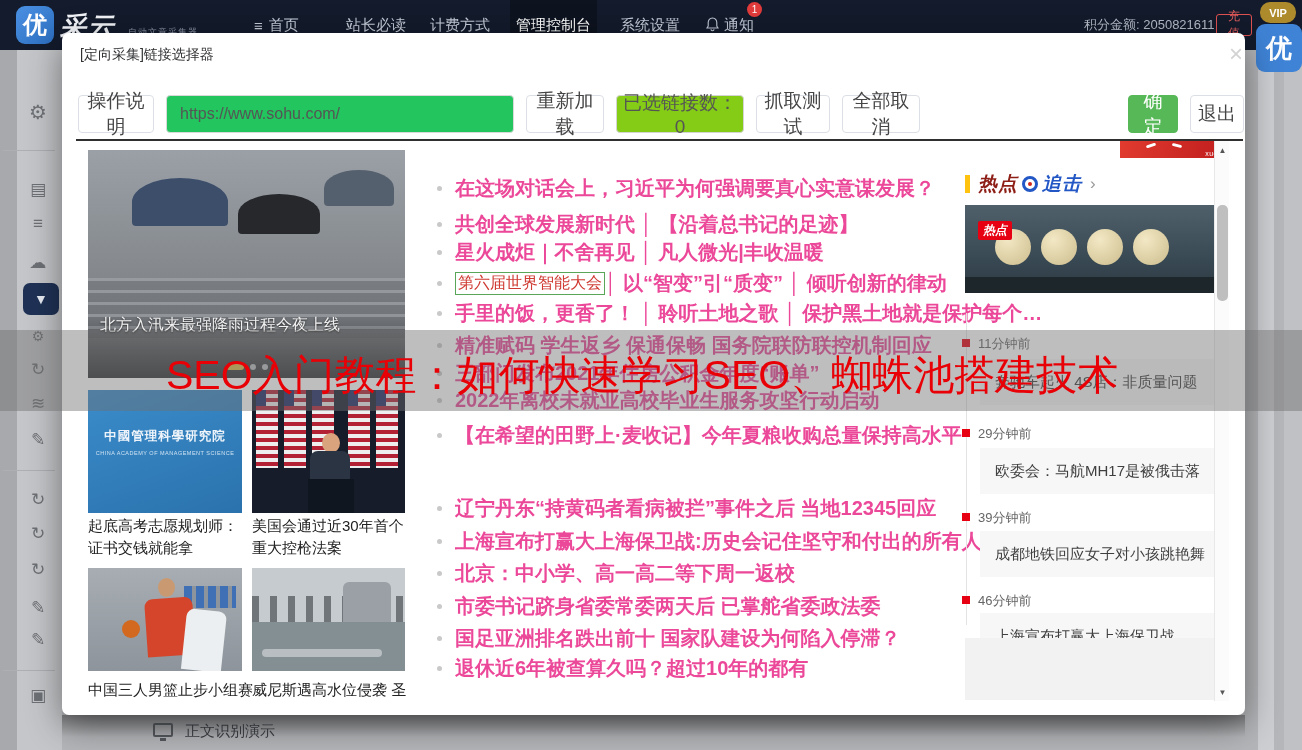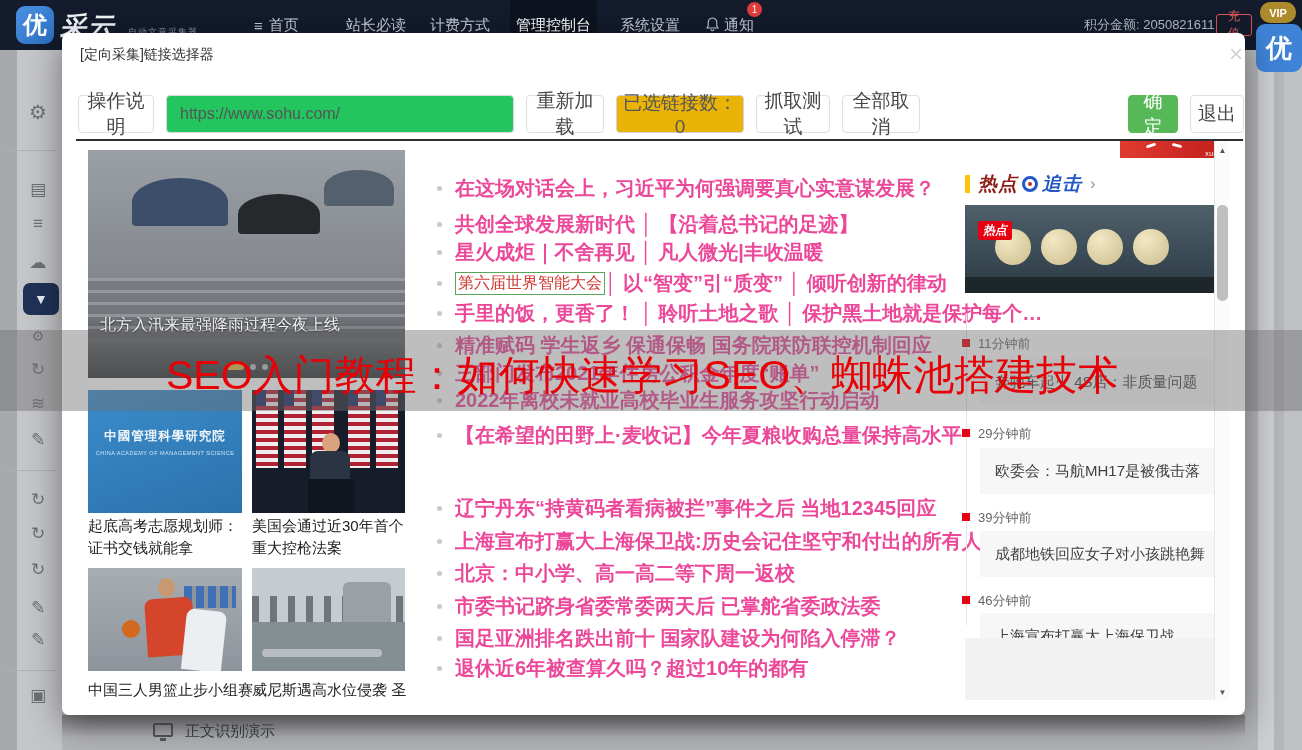--- a/index.html
+++ b/index.html
@@ -44,21 +44,21 @@
   .right-strip2{position:absolute;left:1284px;top:10px;width:18px;height:690px;background:#c0c1c4;}
 
   
   .modal{position:absolute;left:62px;top:33px;width:1183px;height:682px;background:#ffffff;border-radius:7px;
     box-shadow:0 10px 35px rgba(0,0,0,.45);z-index:20;}
   .modal-title{position:absolute;left:18px;top:13px;font-size:14px;color:#303133;}
   .modal-close{position:absolute;left:1160px;top:7px;width:28px;height:28px;color:#d3d3d3;font-size:24px;line-height:28px;
     text-align:center;cursor:pointer;}
   .btn{position:absolute;top:62px;height:38px;border:1px solid #dcdfe6;background:#fff;border-radius:4px;
     font-size:19px;color:#454545;display:flex;align-items:center;justify-content:center;cursor:pointer;}
-  .btn.gray{background:#eab308;border-color:#d4d4d4;color:#555;}
+  .btn.gray{background:#84cc16;border-color:#d4d4d4;color:#555;}
   .btn.green{background:#57b857;border-color:#57b857;color:#fff;}
   .url-input{position:absolute;left:104px;top:62px;width:348px;height:38px;background:#22c55e;border:1px solid #d9d9d9;
     border-radius:4px;font-size:16px;color:#555;padding:0 13px;outline:none;}
   .frame-top{position:absolute;left:14px;top:106px;width:1167px;height:2px;background:#2f2f2f;}
   .content{position:absolute;left:14px;top:108px;width:1152px;height:560px;background:#fff;overflow:hidden;}
 
   
   .img{position:absolute;overflow:hidden;}
   .img-main{left:12px;top:9px;width:317px;height:228px;background:linear-gradient(180deg,#9aa0a6 0%,#84888d 55%,#6f7378 100%);}
   .umb{position:absolute;border-radius:50% 50% 4px 4px;}

